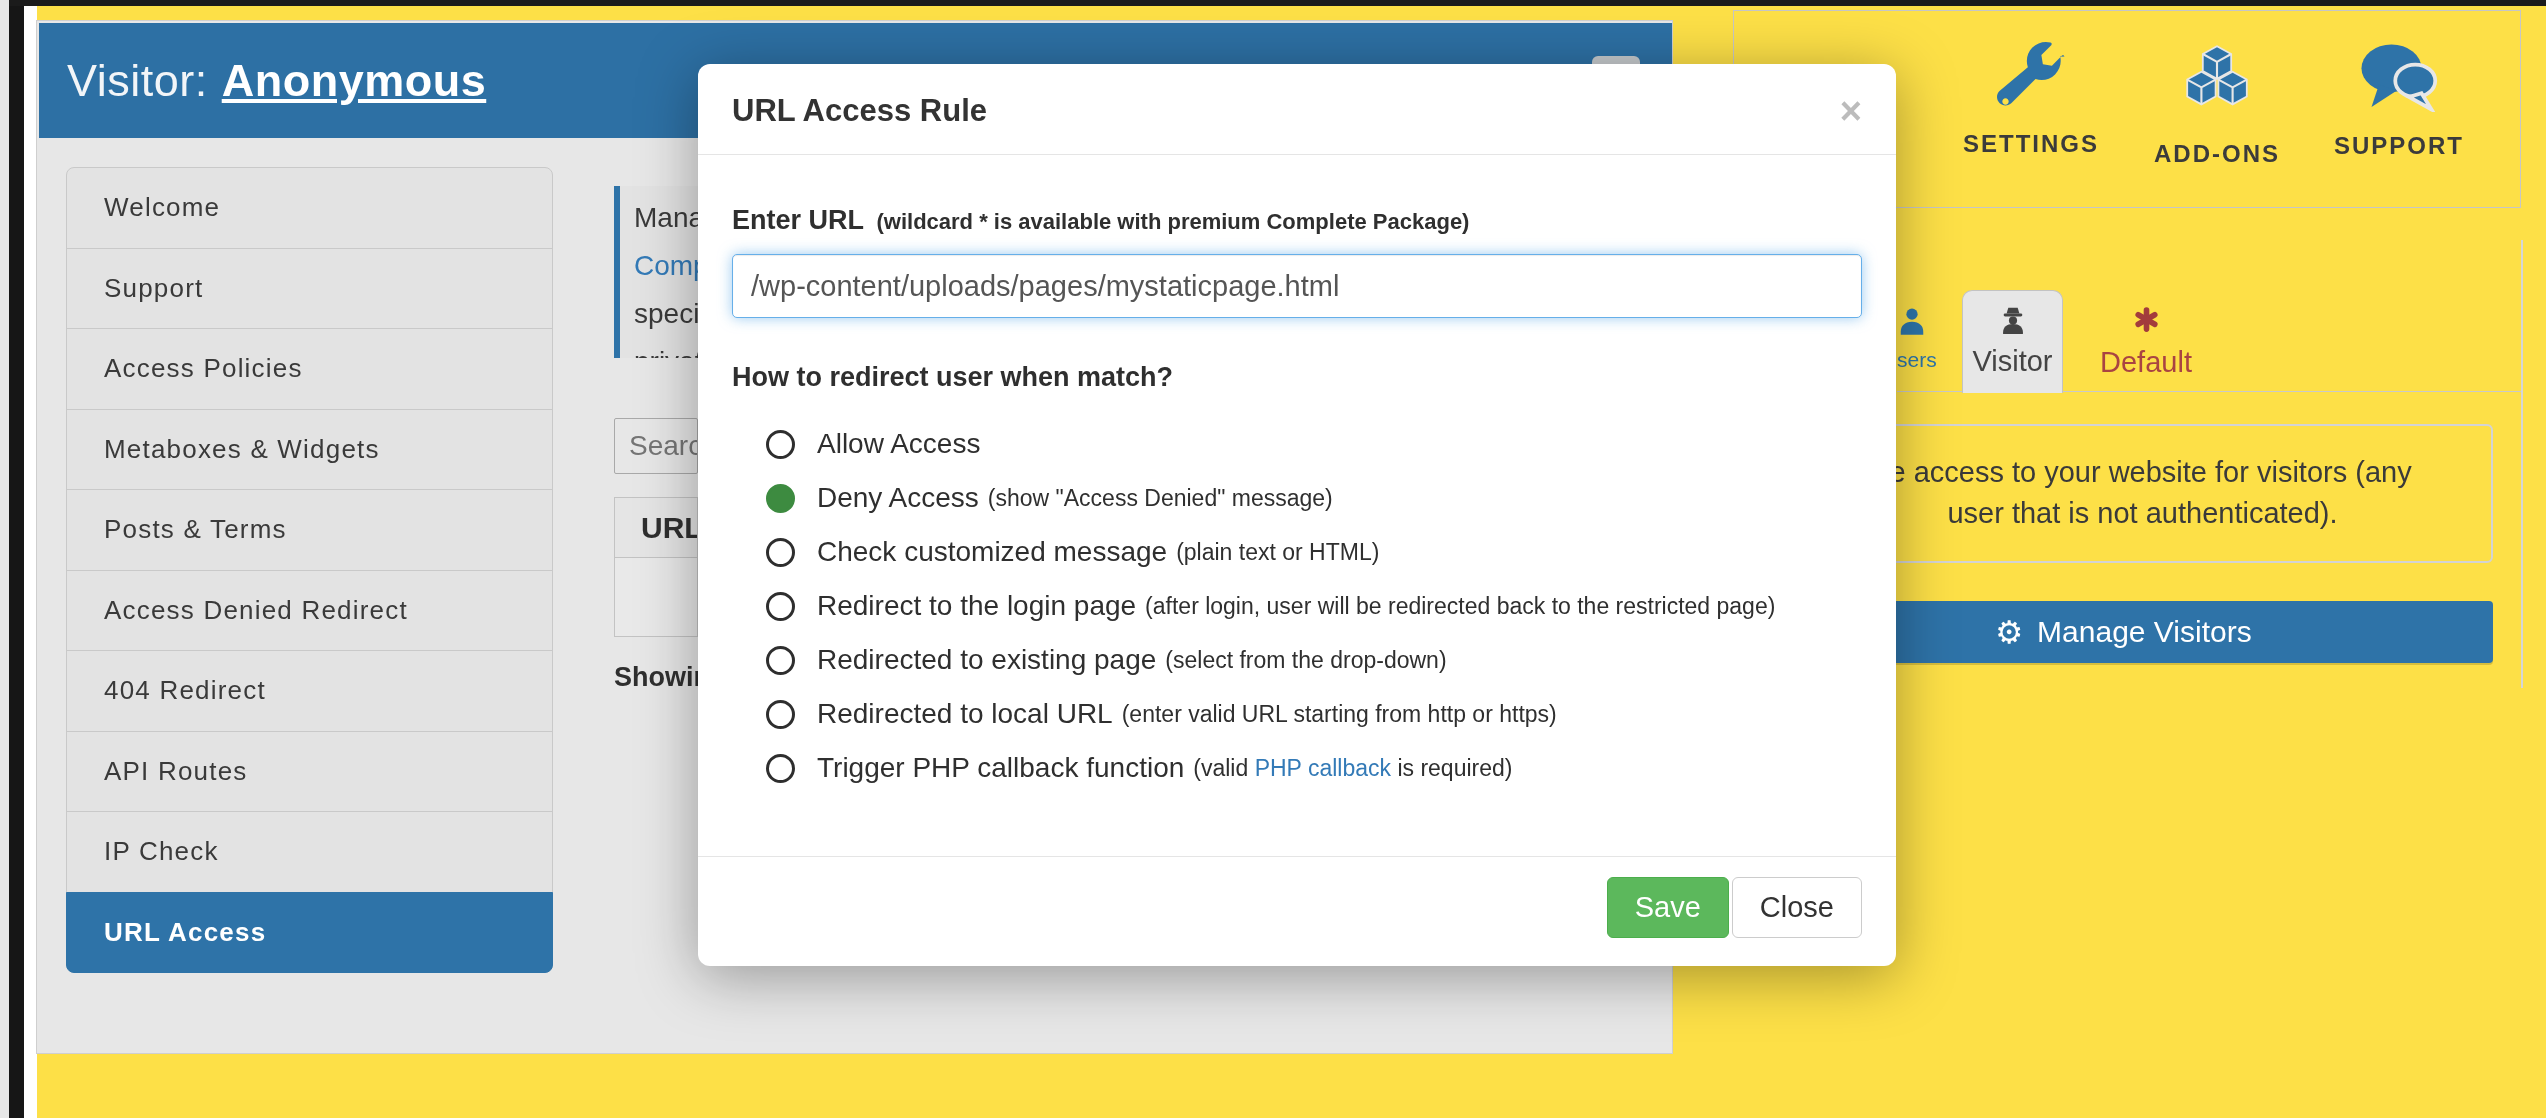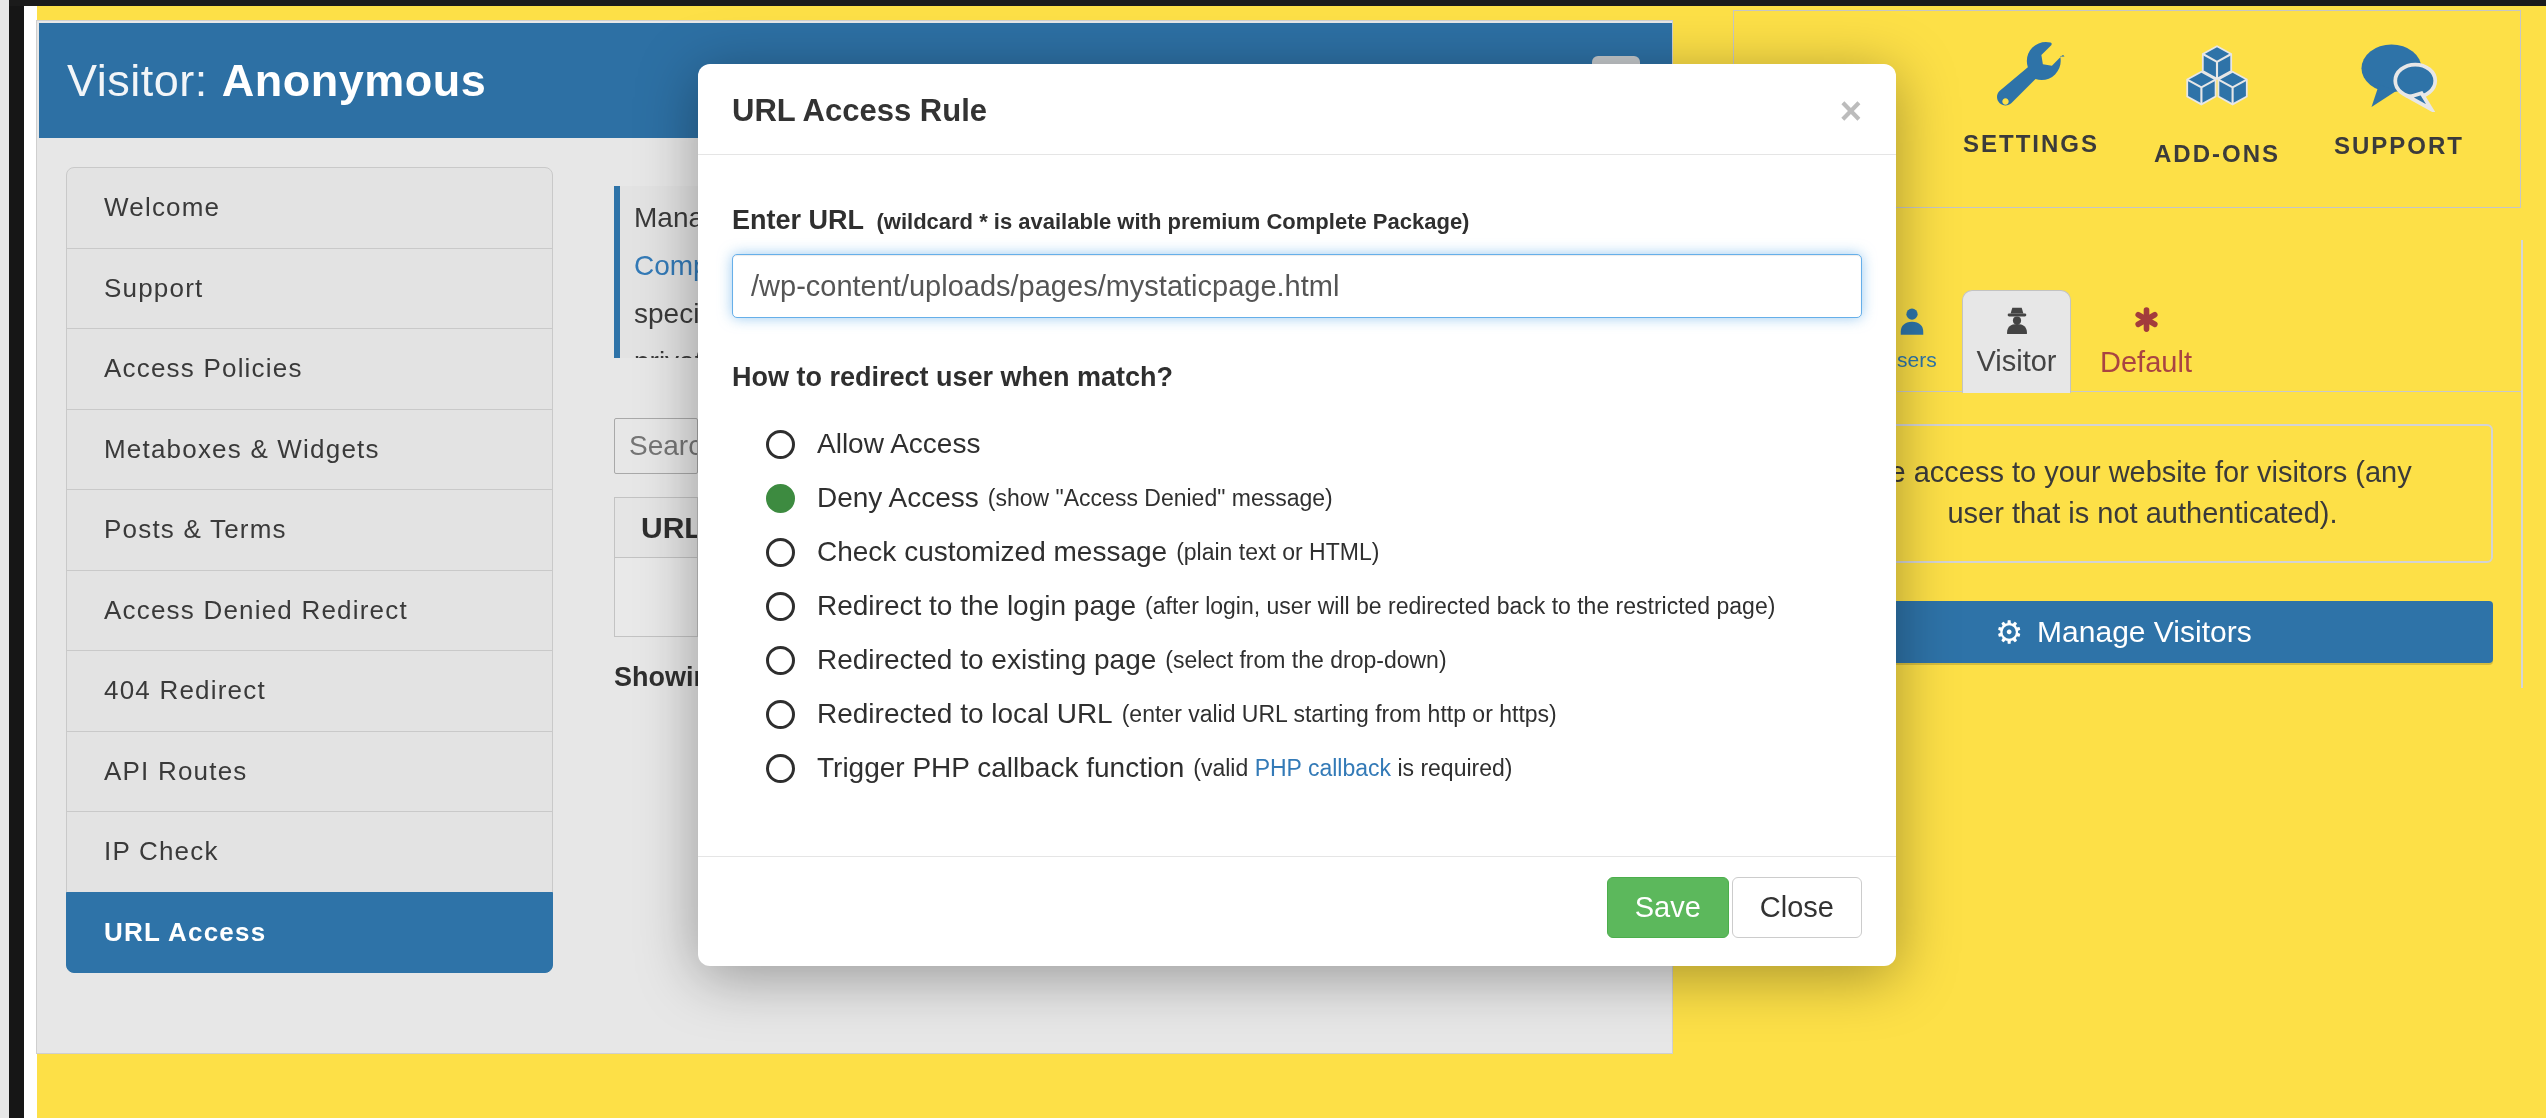--- a/index.html
+++ b/index.html
@@ -10,21 +10,21 @@
   }
   
   .topbar{position:absolute;left:0;top:0;width:2546px;height:6px;background:#1b1b1b;}
   .leftstrip{position:absolute;left:0;top:6px;width:15px;height:1112px;background:#161616;}
   .whitegap{position:absolute;left:15px;top:6px;width:13px;height:1112px;background:#ffffff;}
 
   
   .main-panel{position:absolute;left:27px;top:20px;width:1637px;height:1034px;border:1px solid #cfcfcf;background:#e7e7e7;}
   .page-header{position:absolute;left:30px;top:23px;width:1633px;height:115px;background:#2d70a4;display:flex;align-items:center;padding-left:28px;}
   .page-header .t1{font-size:45px;color:#f2f5f8;font-weight:400;letter-spacing:.5px;}
-  .page-header .t2{font-size:45px;color:#ffffff;font-weight:800;margin-left:14px;letter-spacing:.5px;}
+  .page-header .t2{font-size:45px;color:#ffffff;font-weight:800;margin-left:14px;letter-spacing:.5px;text-decoration:underline;}
   .peek-tab{position:absolute;left:1583px;top:56px;width:48px;height:9px;background:#c6cacd;border-radius:6px 6px 0 0;}
 
   
   .side-nav{position:absolute;left:57px;top:167px;width:487px;}
   .side-item{height:81.5px;background:#e3e3e3;border:1px solid #c9c9c9;margin-top:-1px;
     font-size:26px;color:#3a3a3a;letter-spacing:1.2px;display:flex;align-items:center;padding-left:37px;cursor:pointer;}
   .side-item:first-child{border-radius:8px 8px 0 0;margin-top:0;}
   .side-item:last-child{border-radius:0 0 8px 8px;}
   .side-item.active{background:#2e73a8;border-color:#2e73a8;color:#fff;font-weight:bold;}
 
@@ -46,21 +46,21 @@
   .nav-icon-item{position:absolute;top:42px;width:220px;display:flex;flex-direction:column;align-items:center;cursor:pointer;}
   .nav-icon-item .lbl{margin-top:16px;font-size:24px;font-weight:bold;color:#3b3b3b;letter-spacing:2px;}
   .ni-settings{left:1912px;} .ni-addons{left:2098px;} .ni-support{left:2280px;}
 
   .nav-line{position:absolute;left:1888px;top:391px;width:624px;height:0;border-top:1px solid #c9c9c9;}
   .col-border{position:absolute;left:2512px;top:240px;width:0;height:448px;border-left:2px solid #d5d5d5;}
 
   .tab{display:flex;flex-direction:column;align-items:center;cursor:pointer;}
   .tab-users{position:absolute;left:1888px;top:306px;width:60px;align-items:flex-start;}
   .tab-users .tlbl{font-size:21px;color:#2e76ab;margin-top:8px;}
-  .tab-visitor{position:absolute;left:1953px;top:290px;width:109px;height:103px;z-index:3;background:#e7e7e7;
+  .tab-visitor{position:absolute;left:1953px;top:290px;width:101px;height:103px;z-index:3;background:#e7e7e7;
     border:1px solid #c3c3c3;border-bottom:none;border-radius:10px 10px 0 0;justify-content:center;}
   .tab-visitor .tlbl{font-size:29px;color:#444;margin-top:7px;}
   .tab-default{position:absolute;left:2072px;top:306px;width:130px;}
   .tab-default .tlbl{font-size:29px;color:#a94442;margin-top:9px;}
 
   .desc-box{position:absolute;left:1745px;top:424px;width:739px;height:139px;border:2px solid #d3d3d3;border-radius:6px;
     text-align:center;padding:26px 10px 0 48px;}
   .desc-box div{font-size:29px;color:#3a3a3a;line-height:41px;}
 
   .manage-btn{position:absolute;left:1745px;top:601px;width:739px;height:62px;background:#2e73a8;border:none;border-radius:4px;

